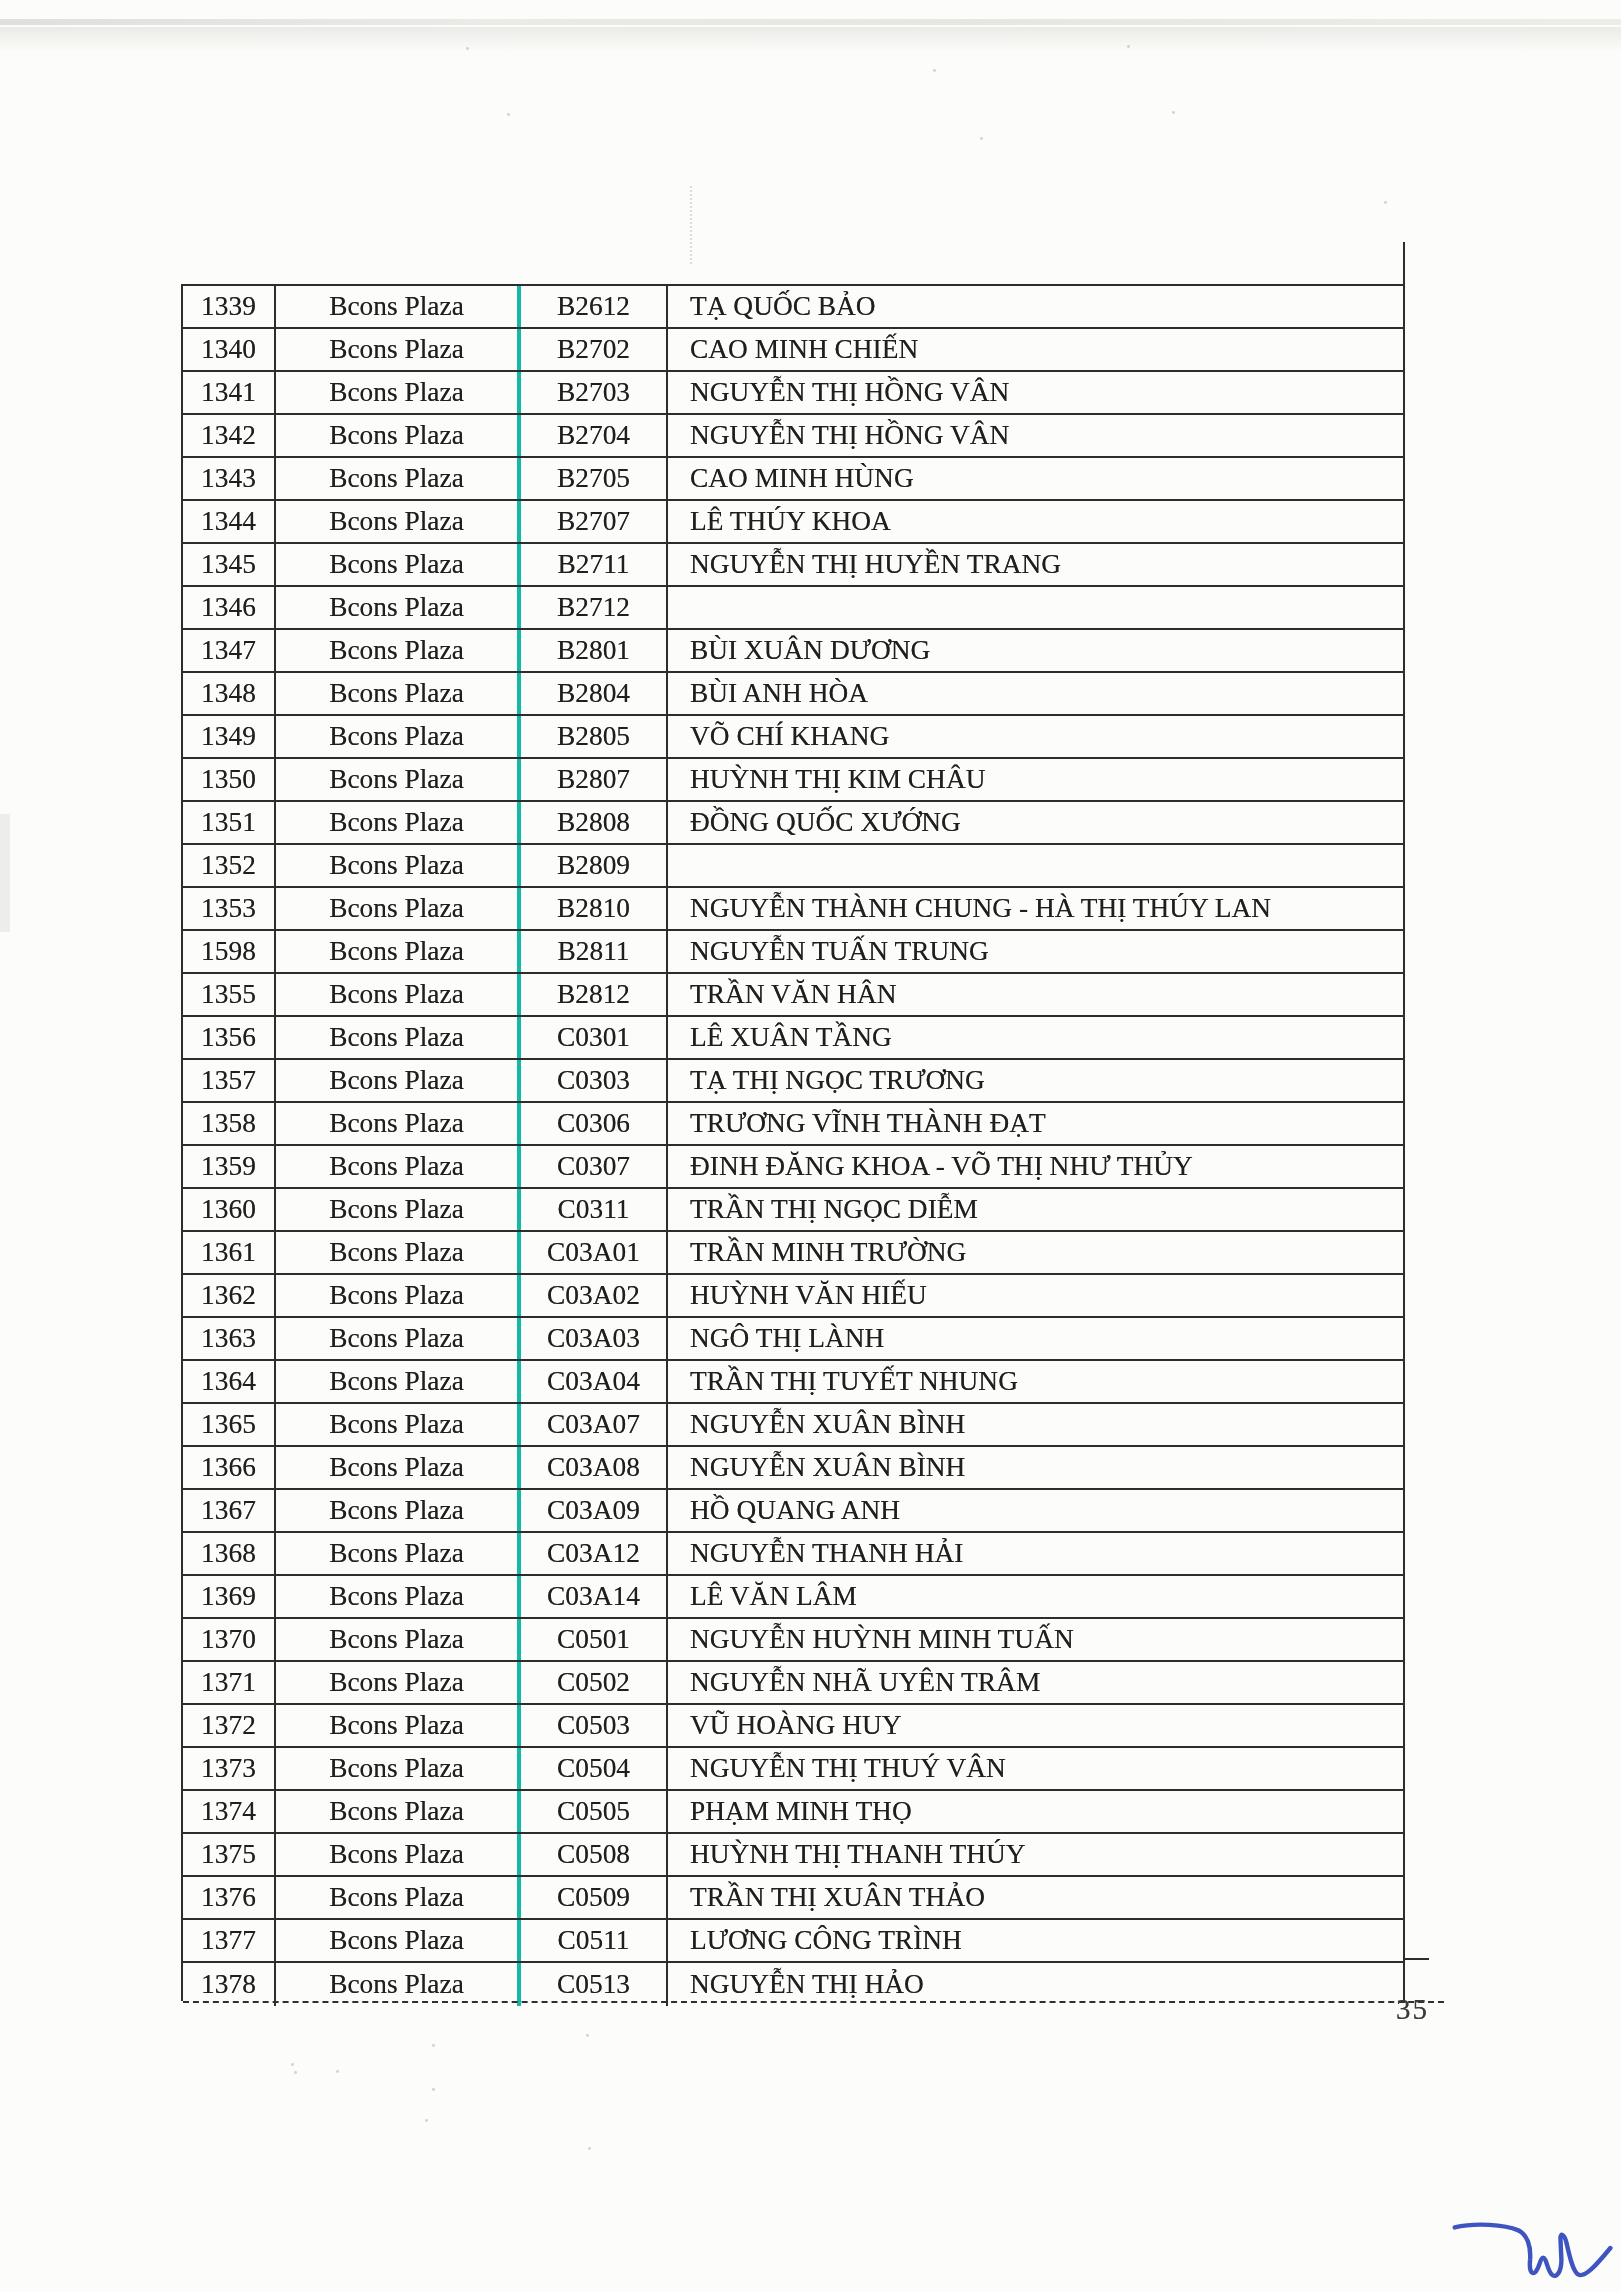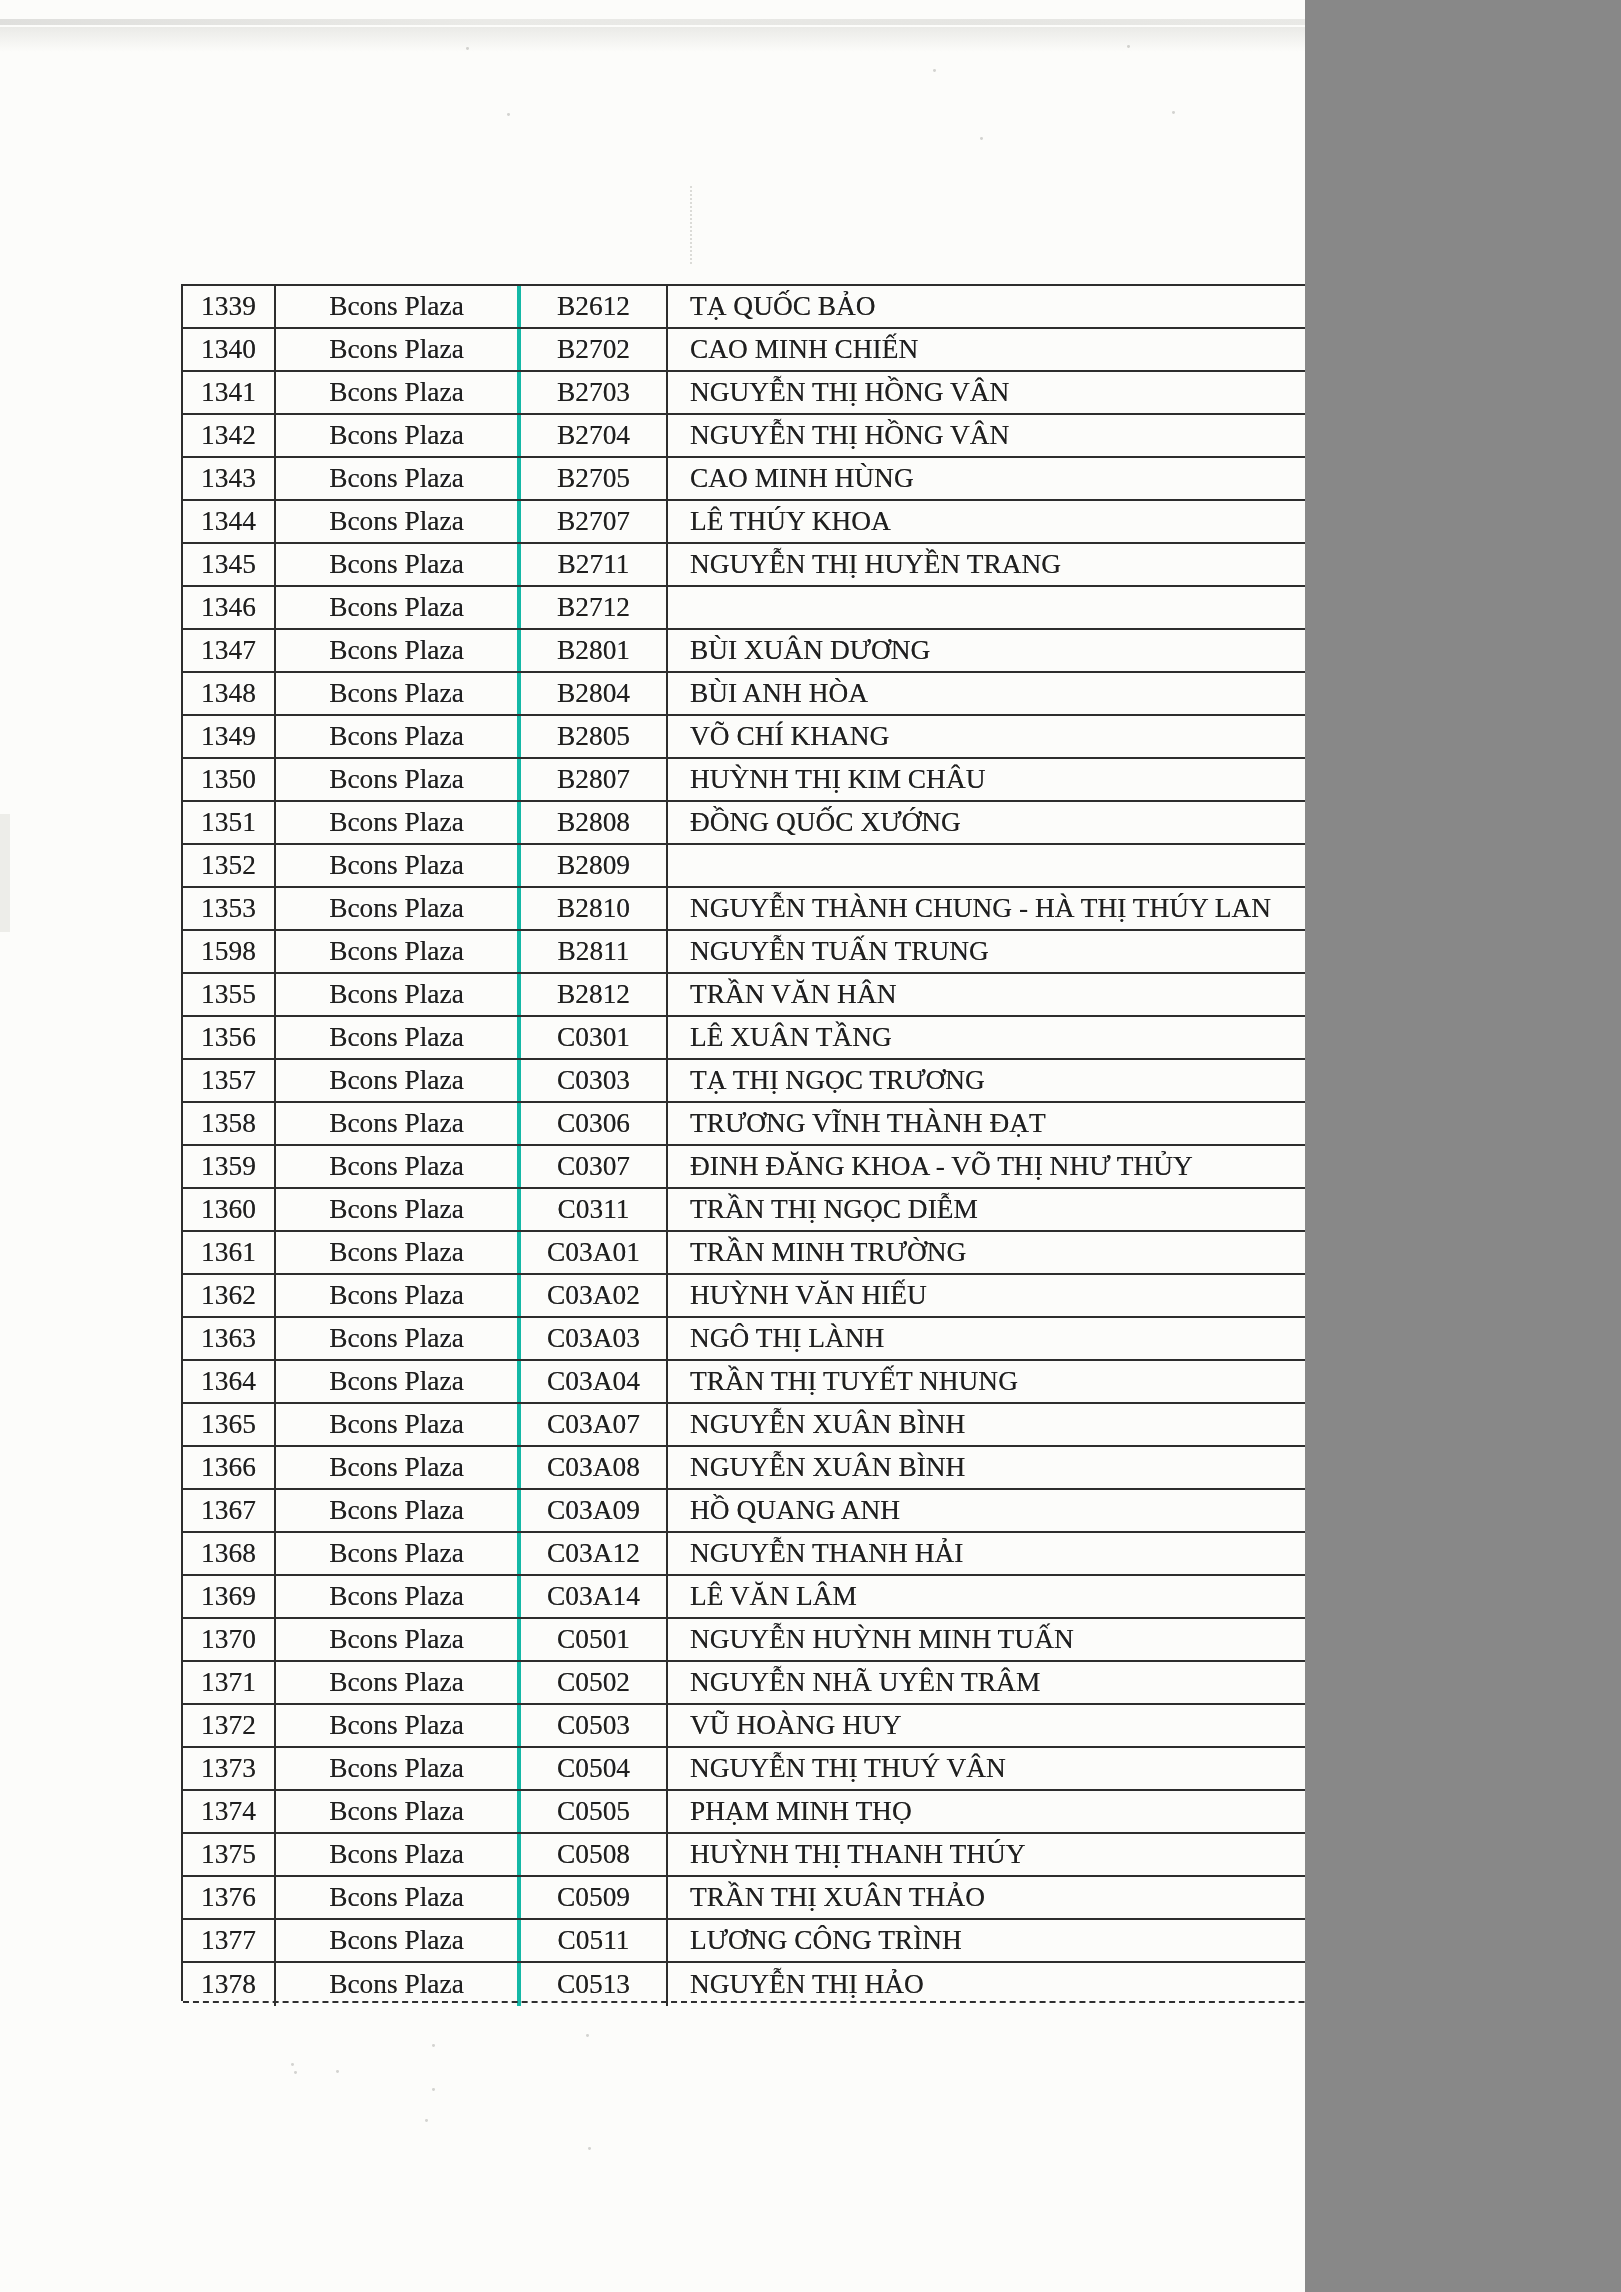--- a/index.html
+++ b/index.html
@@ -1,18 +1,18 @@
 <!DOCTYPE html>
 <html><head>
 <meta charset="utf-8">
 <style>
   html,body{margin:0;padding:0;background:#888;}
   .page{
     position:relative;
-    width:1305px;height:2293px;
+    width:1621px;height:2293px;
     background:#fcfcfa;
     overflow:hidden;
     font-family:"Liberation Serif","DejaVu Serif",serif;
     color:#1f1f1f;
   }
   
   .scan-band{
     position:absolute;left:0;top:18.6px;width:1621px;height:6.9px;
     background:linear-gradient(90deg,#c2c2bf 0%,#d8d8d4 30%,#cfcfcb 60%,#dcdcd8 100%);
     opacity:.5;
@@ -63,22 +63,22 @@
   .c-name{flex:1;justify-content:flex-start;padding-left:22px;}
   .line-ext{
     position:absolute;left:1220px;top:1672px;width:25.5px;height:2px;
     background:#2d2d2d;
   }
   .bottom-dashed{
     position:absolute;left:0;top:1715px;width:1261px;height:0;
     border-top:2px dashed #2f2f2f;
   }
   .page-number{
-    position:absolute;left:1396px;top:1924px;
-    font-size:37px;color:#3a3a38;letter-spacing:2px;
+    position:absolute;left:1396px;top:1993px;
+    font-size:29px;color:#3a3a38;letter-spacing:2px;
     text-shadow:0 0 0.6px rgba(40,40,40,.6);
   }
   .signature{
     position:absolute;left:1439px;top:2201px;
   }
 </style>
 </head>
 <body>
 
 <div class="page">

